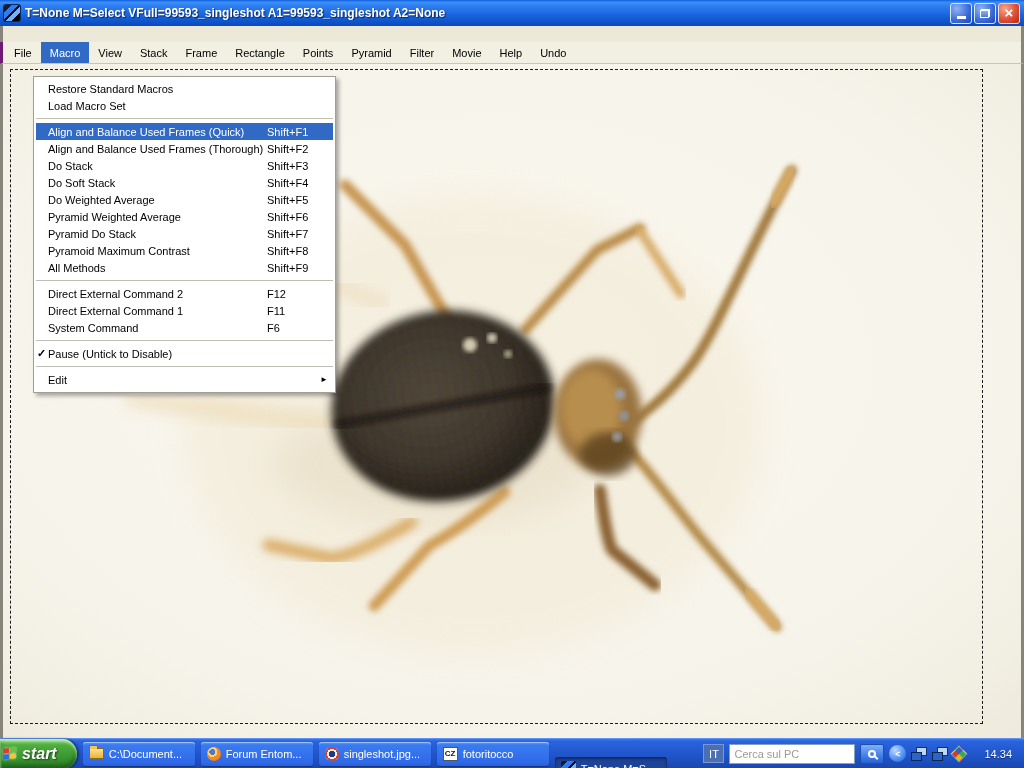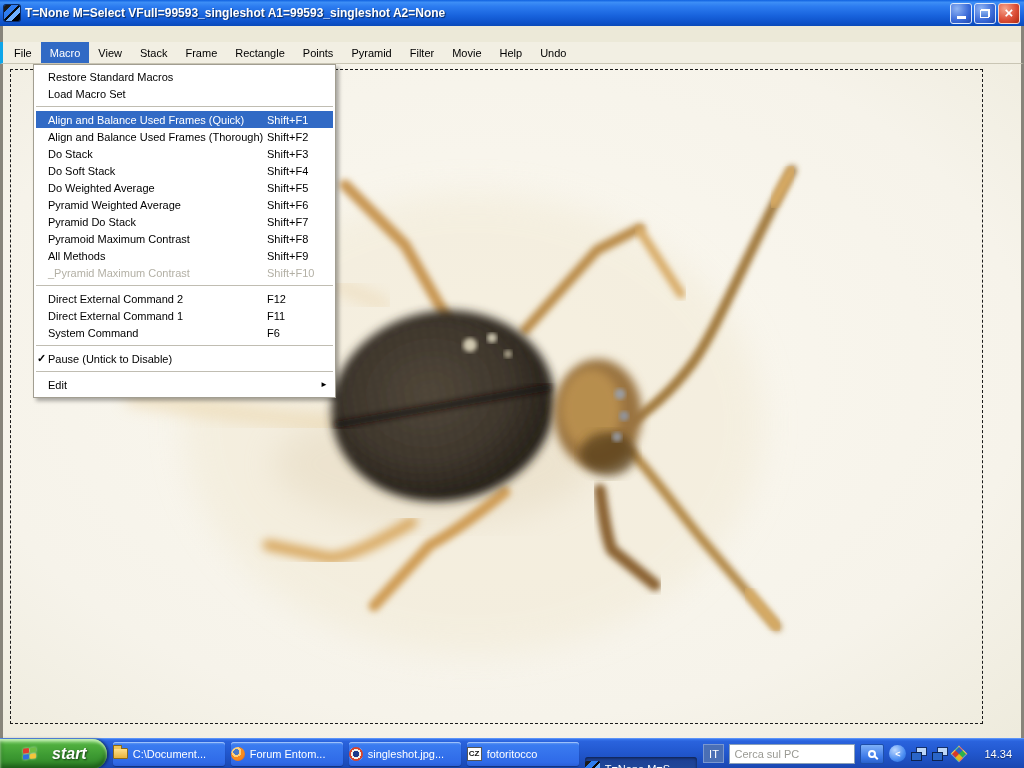--- a/index.html
+++ b/index.html
@@ -24,62 +24,62 @@
   .restore-glyph { position:relative; width:10px; height:9px; }
   .restore-glyph::before { content:""; position:absolute; right:0; top:0; width:7px; height:6px; border:1px solid #fff; }
   .restore-glyph::after  { content:""; position:absolute; left:0; bottom:0; width:7px; height:6px; border:1px solid #fff;
     background:linear-gradient(#89b0f0,#4a7cd8); }
   .close-glyph { font-size:15px; font-weight:bold; line-height:1; margin-top:-1px; }
 
   
   .framestrip { position:absolute; left:0; top:26px; width:1024px; height:16px; background:#ece9d8;
     border-left:3px solid #87847a; border-right:3px solid #87847a; }
   .menubar { position:absolute; left:0; top:42px; width:1024px; height:22px; background:#f2efe3;
-    border-left:3px solid #0ea5e9; border-right:3px solid #87847a; border-bottom:1px solid #c9c5b4;
+    border-left:3px solid #701a75; border-right:3px solid #87847a; border-bottom:1px solid #c9c5b4;
     display:flex; align-items:stretch; font-size:11px; padding-left:2px; }
   .mb-item { display:flex; align-items:center; padding:0 9px; color:#000; cursor:default; }
   .mb-item.active { background:#316ac5; color:#fff; }
 
   
   .client { position:absolute; left:0; top:64px; width:1024px; height:674px;
     background:#f6f3ea; border-left:3px solid #87847a; border-right:3px solid #87847a; overflow:hidden; }
   .photo { position:absolute; left:0; top:0; width:1018px; height:674px; }
   .selection { position:absolute; left:7px; top:5px; width:973px; height:655px;
     border:1px dashed #1a1a1a; z-index:3; }
 
   
-  .dropdown { position:absolute; left:30px; top:0; width:303px; background:#fff;
+  .dropdown { position:absolute; left:30px; top:12px; width:303px; background:#fff;
     border:1px solid #a29e91; box-shadow:3px 3px 4px rgba(0,0,0,.32);
     padding:3px 0 4px 0; font-size:11px; z-index:10; }
   .mrow { position:relative; height:17px; display:flex; align-items:center; padding-left:14px; color:#000; }
   .mrow .ms { position:absolute; left:233px; }
   .mrow.hl { background:#316ac5; color:#fff; margin:0 2px; padding-left:12px; }
   .mrow.hl .ms { left:231px; }
   .mrow.disabled { color:#b3b0a5; }
   .msep { height:1px; background:#c0bdb2; margin:4px 2px; }
   .mcheck { position:absolute; left:3px; font-size:11px; font-weight:bold; }
   .marrow { position:absolute; right:7px; font-size:8px; }
 
   
   .taskbar { position:absolute; left:0; top:738px; width:1024px; height:30px;
     background:linear-gradient(180deg,#3a77ee 0%,#2a63dd 8%,#2258cf 45%,#1c4cba 85%,#1a47b0 100%);
     border-top:1px solid #5a93f8; display:flex; align-items:center; }
-  .startbtn { height:30px; display:flex; align-items:center; gap:16px; padding:0 20px 0 23px;
+  .startbtn { height:30px; display:flex; align-items:center; gap:6px; padding:0 20px 0 3px;
     border-radius:0 16px 16px 0;
     background:linear-gradient(180deg,#8fd87e 0%,#4fae3e 20%,#3d9a32 55%,#2f8428 100%);
     box-shadow:inset 0 2px 3px #c8f0b8, inset 0 -4px 5px #1d5c18, 2px 0 3px rgba(0,0,0,.45);
     color:#fff; font-style:italic; font-weight:bold; font-size:16px;
     text-shadow:1px 1px 2px rgba(0,0,0,.6); }
   .flag { display:grid; grid-template-columns:6px 6px; grid-template-rows:5px 5px; gap:1px;
     transform:skewY(-6deg); filter:drop-shadow(0 0 1px #ffffffaa); }
   .flag span { border-radius:1px; }
   .fl-r { background:#e23a2e; } .fl-g { background:#6fbe44; }
   .fl-b { background:#2f6fe0; } .fl-y { background:#f5c53a; }
   .task { margin-left:6px; width:112px; height:24px; border-radius:3px; display:flex;
-    align-items:center; gap:5px; padding:0 0; color:#fff; font-size:11px;
+    align-items:center; gap:5px; padding:0 6px; color:#fff; font-size:11px;
     background:linear-gradient(180deg,#6ba1f7 0%,#3a7bf0 12%,#2f6ae8 85%,#2a5fd8 100%);
     box-shadow:inset 0 1px 0 #9cc0fb, 0 1px 1px rgba(0,0,0,.3);
     white-space:nowrap; overflow:hidden; }
   .task.active { background:linear-gradient(180deg,#1c3f94,#254f9e);
     box-shadow:inset 0 1px 3px rgba(0,0,0,.55);margin-top:30px; }
   .task .tlabel { overflow:hidden; text-overflow:ellipsis; }
 
   .icon-folder { width:15px; height:11px; flex:0 0 auto; position:relative; border-radius:1px;
     background:linear-gradient(#ffe08a,#e8b33c); border:1px solid #8a6a1a; }
   .icon-folder::before { content:""; position:absolute; left:-1px; top:-4px; width:7px; height:3px;
@@ -268,24 +268,20 @@
       <span class="ms">Shift+F7</span>
     </div>
     <div class="mrow">
       <span class="ml">Pyramoid Maximum Contrast</span>
       <span class="ms">Shift+F8</span>
     </div>
     <div class="mrow">
       <span class="ml">All Methods</span>
       <span class="ms">Shift+F9</span>
     </div>
-    <div class="mrow disabled">
-      <span class="ml">_Pyramid Maximum Contrast</span>
-      <span class="ms">Shift+F10</span>
-    </div>
     <div class="msep"></div>
     <div class="mrow">
       <span class="ml">Direct External Command 2</span>
       <span class="ms">F12</span>
     </div>
     <div class="mrow">
       <span class="ml">Direct External Command 1</span>
       <span class="ms">F11</span>
     </div>
     <div class="mrow">

